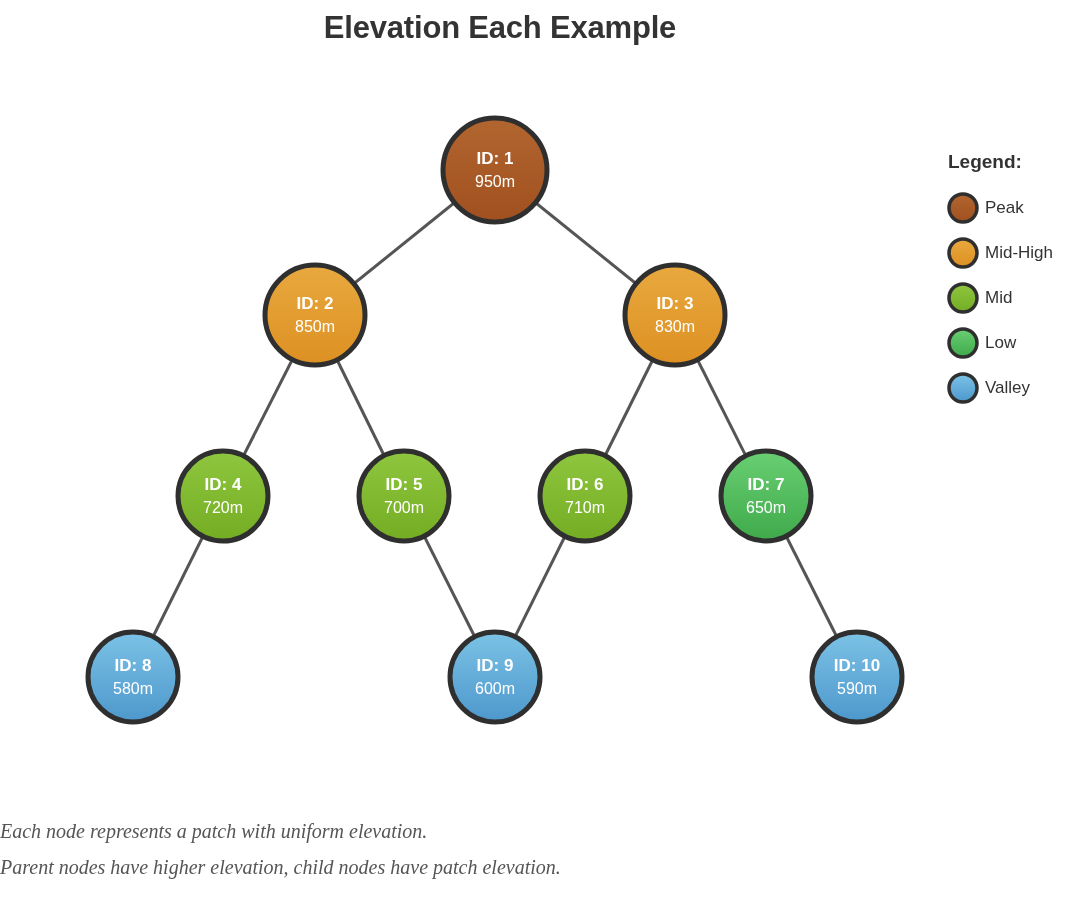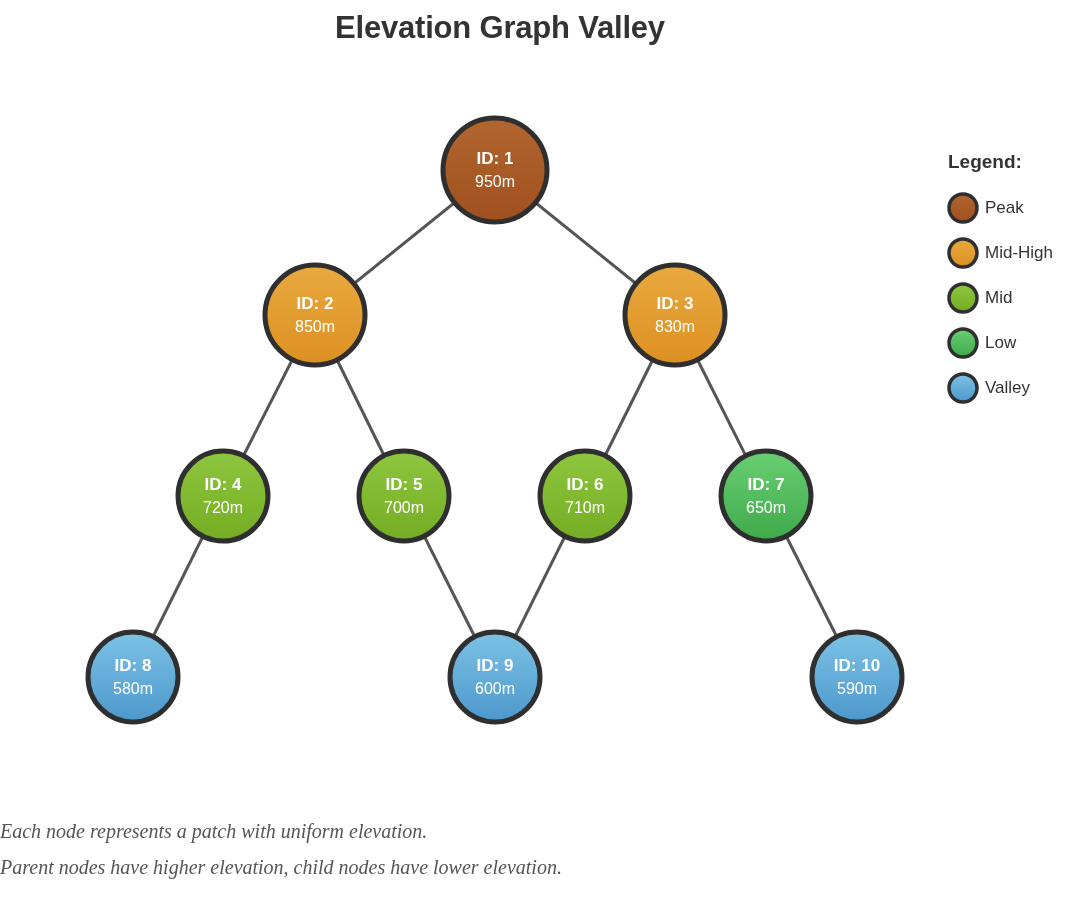--- a/index.html
+++ b/index.html
@@ -90,21 +90,21 @@
     font-style: italic;
     font-size: 20px;
     color: #555555;
   }
   #caption-line-1 { top: 820px; }
   #caption-line-2 { top: 856px; }
 </style>
 </head>
 <body>
 
-<div id="page-title">Elevation Graph Valley</div>
+<div id="page-title">Elevation Each Example</div>
 
 <svg id="graph-canvas" viewBox="0 0 1083 901" xmlns="http://www.w3.org/2000/svg">
   <defs id="node-gradients">
       <linearGradient id="grad-node-1" x1="0%" y1="0%" x2="0%" y2="100%">
         <stop offset="0%" stop-color="#b2662f"></stop>
         <stop offset="100%" stop-color="#a0501f"></stop>
       </linearGradient>
       <linearGradient id="grad-node-2" x1="0%" y1="0%" x2="0%" y2="100%">
         <stop offset="0%" stop-color="#e8a93f"></stop>
         <stop offset="100%" stop-color="#dd9022"></stop>
@@ -245,13 +245,13 @@
         <text x="985" y="344" class="legend-label-text">Low</text>
       </g>
       <g>
         <circle cx="963" cy="388" r="14" fill="url(#grad-legend-4)" class="legend-swatch-circle"></circle>
         <text x="985" y="389" class="legend-label-text">Valley</text>
       </g>
     </g>
 </svg>
 
 <div class="caption-line" id="caption-line-1">Each node represents a patch with uniform elevation.</div>
-<div class="caption-line" id="caption-line-2">Parent nodes have higher elevation, child nodes have lower elevation.</div>
+<div class="caption-line" id="caption-line-2">Parent nodes have higher elevation, child nodes have patch elevation.</div>
 
 </body></html>

